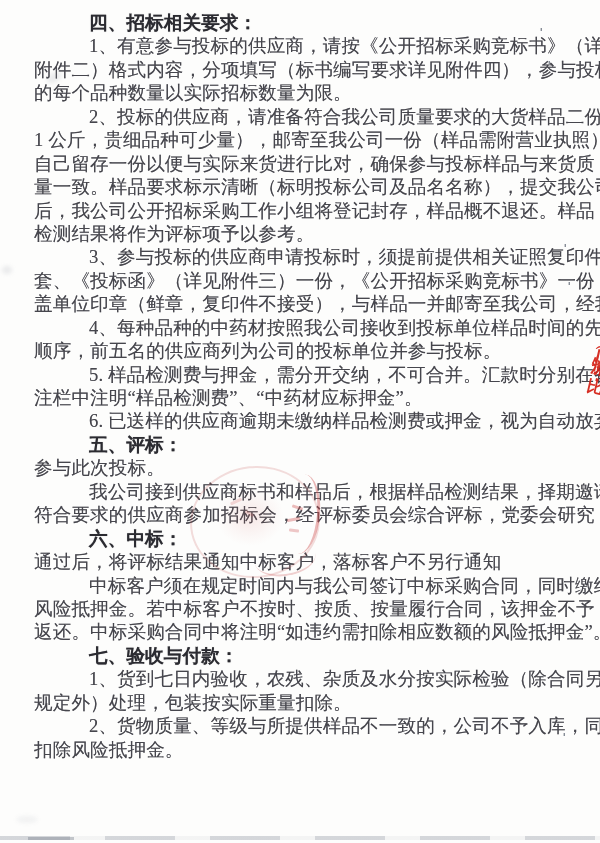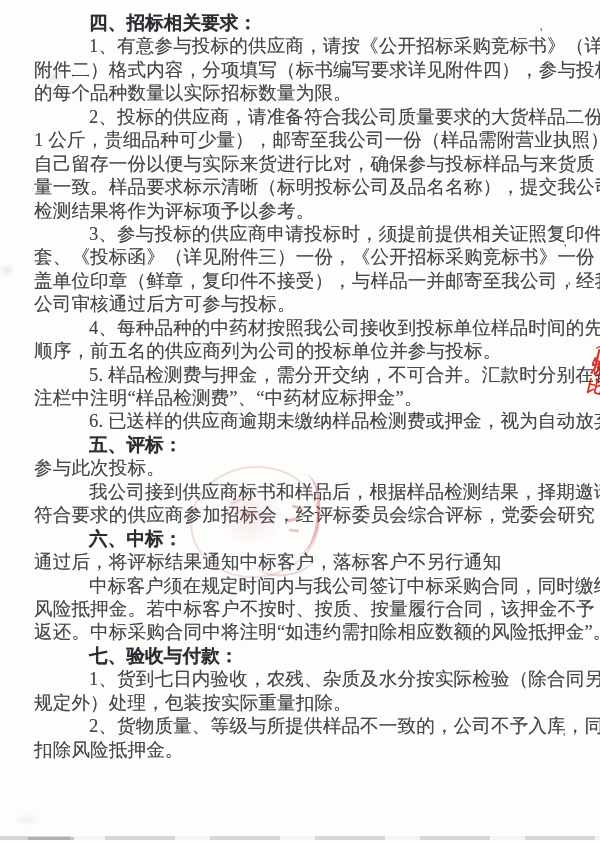--- a/index.html
+++ b/index.html
@@ -69,25 +69,25 @@
 
   <div class="doc">
     <div class="ln hd">四、招标相关要求：</div>
     <div class="ln in">1、有意参与投标的供应商，请按《公开招标采购竞标书》（详见</div>
     <div class="ln">附件二）格式内容，分项填写（标书编写要求详见附件四），参与投标</div>
     <div class="ln">的每个品种数量以实际招标数量为限。</div>
     <div class="ln in">2、投标的供应商，请准备符合我公司质量要求的大货样品二份（各</div>
     <div class="ln">1 公斤，贵细品种可少量），邮寄至我公司一份（样品需附营业执照），</div>
     <div class="ln">自己留存一份以便与实际来货进行比对，确保参与投标样品与来货质</div>
     <div class="ln">量一致。样品要求标示清晰（标明投标公司及品名名称），提交我公司</div>
+    <div class="ln">后，我公司公开招标采购工作小组将登记封存，样品概不退还。样品</div>
     <div class="ln">检测结果将作为评标项予以参考。</div>
     <div class="ln in">3、参与投标的供应商申请投标时，须提前提供相关证照复印件一</div>
     <div class="ln">套、《投标函》（详见附件三）一份，《公开招标采购竞标书》一份，加</div>
     <div class="ln">盖单位印章（鲜章，复印件不接受），与样品一并邮寄至我公司，经我</div>
-    <div class="ln">公司审核通过后方可参与投标。</div>
     <div class="ln in">4、每种品种的中药材按照我公司接收到投标单位样品时间的先后</div>
     <div class="ln">顺序，前五名的供应商列为公司的投标单位并参与投标。</div>
     <div class="ln in">5. 样品检测费与押金，需分开交纳，不可合并。汇款时分别在备</div>
     <div class="ln">注栏中注明“样品检测费”、“中药材应标押金”。</div>
     <div class="ln in">6. 已送样的供应商逾期未缴纳样品检测费或押金，视为自动放弃</div>
     <div class="ln hd">五、评标：</div>
     <div class="ln">参与此次投标。</div>
     <div class="ln in">我公司接到供应商标书和样品后，根据样品检测结果，择期邀请</div>
     <div class="ln">符合要求的供应商参加招标会，经评标委员会综合评标，党委会研究</div>
     <div class="ln hd">六、中标：</div>

